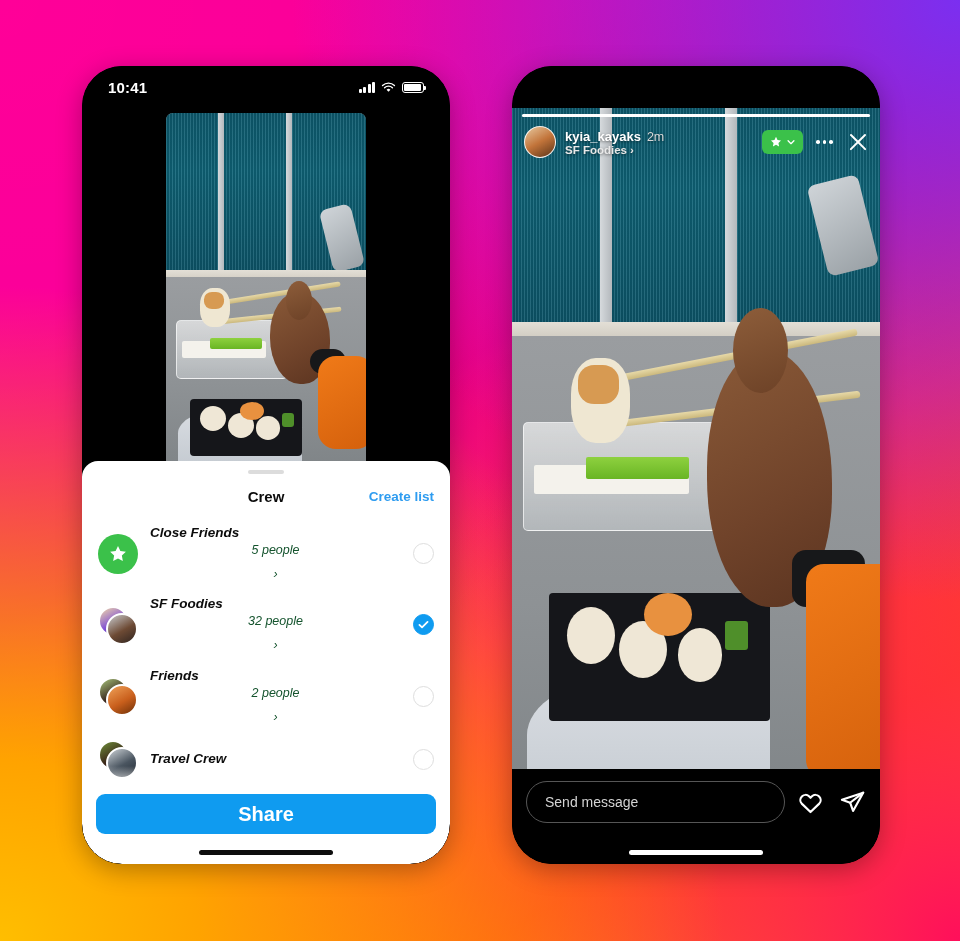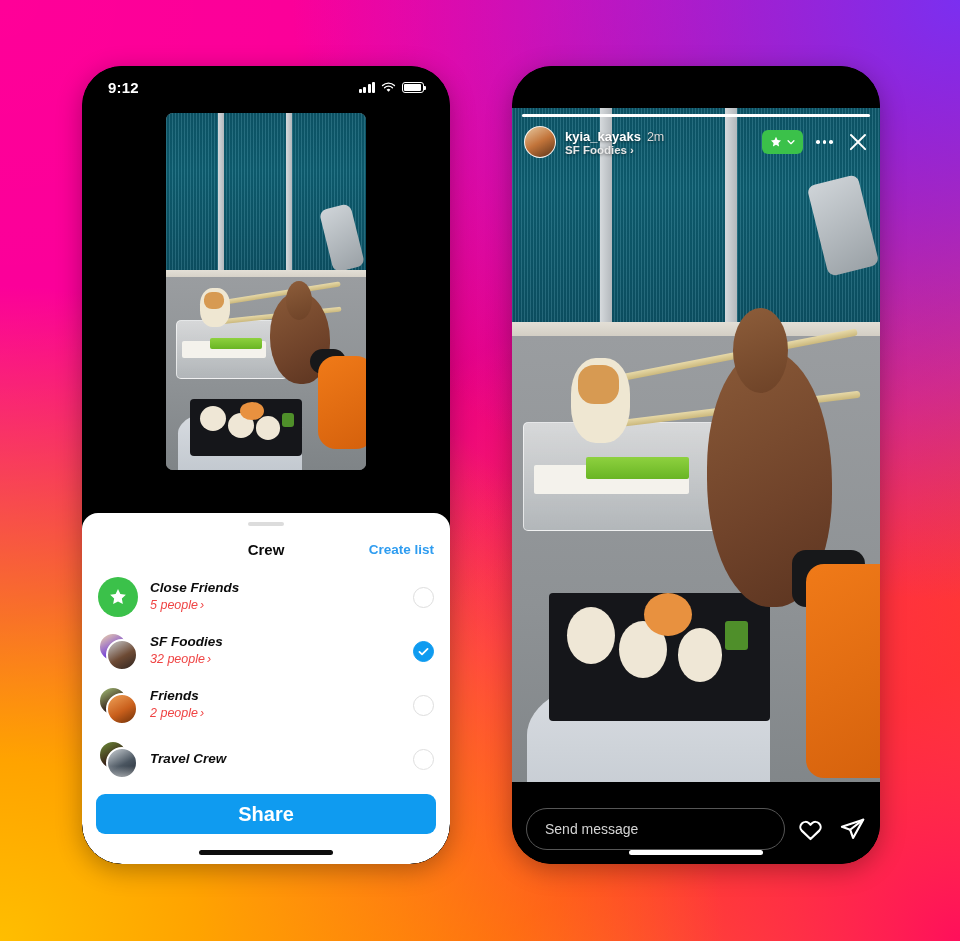--- a/index.html
+++ b/index.html
@@ -93,21 +93,21 @@
   .list{padding:0 0 2px;}
   .list-row{display:flex;align-items:center;padding:7px 16px;gap:12px;font-style:italic;}
   .av-wrap{position:relative;width:40px;height:40px;flex:0 0 40px;}
   .av{position:absolute;border-radius:50%;overflow:hidden;border:2px solid #fff;box-sizing:border-box;}
   .av-back{width:30px;height:30px;left:0;top:1px;}
   .av-front{width:32px;height:32px;left:8px;top:8px;}
   .cf-circle{width:40px;height:40px;border-radius:50%;background:#3BC14A;
              display:flex;align-items:center;justify-content:center;}
   .row-text{flex:1;min-width:0;}
   .row-name{font-size:13.5px;font-weight:bold;color:#0c0c0c;line-height:1.25;}
-  .row-sub{font-size:12.5px;color:#ef4444;line-height:1.3;display:flex;align-items:center;gap:2px;}
+  .row-sub{font-size:12.5px;color:#14532d;line-height:1.3;display:flex;align-items:center;gap:8px;flex-direction:column;}
   .radio{width:21px;height:21px;border-radius:50%;border:1.6px solid #dedede;box-sizing:border-box;flex:0 0 21px;}
   .radio.on{background:#0f9bf0;border-color:#0f9bf0;display:flex;align-items:center;justify-content:center;}
   .fadeout{position:absolute;left:0;right:0;height:22px;
            background:linear-gradient(180deg,rgba(255,255,255,0),#fff);}
   .share-btn{margin:6px 14px 0;height:40px;border-radius:9px;background:#0f9bf0;
              color:#fff;font-size:20px;font-weight:bold;display:flex;
              align-items:center;justify-content:center;}
   .home-ind{width:134px;height:5px;border-radius:3px;background:#0d0d0d;margin:16px auto 9px;}
 
   
@@ -126,39 +126,39 @@
   .story-line2{font-size:11.5px;font-weight:bold;color:#e9e9e9;display:flex;align-items:center;gap:3px;
                text-shadow:0 1px 3px rgba(0,0,0,.5);}
   .cf-badge{height:24px;padding:0 7px;border-radius:6px;background:#3BC14A;
             display:flex;align-items:center;gap:3px;}
   .dots{display:flex;gap:3px;padding:6px 4px;}
   .dots i{width:3.6px;height:3.6px;border-radius:50%;background:#fff;display:block;}
   .close-x{width:24px;height:24px;position:relative;}
   .close-x::before,.close-x::after{content:"";position:absolute;left:1px;top:11px;width:22px;height:2.2px;
             background:#fff;border-radius:2px;}
   .close-x::before{transform:rotate(45deg);} .close-x::after{transform:rotate(-45deg);}
-  .story-foot{position:absolute;left:0;right:0;bottom:0;height:82px;background:#000;
-              display:flex;align-items:center;padding:12px 14px 0;gap:12px;box-sizing:border-box;z-index:25;}
+  .story-foot{position:absolute;left:0;right:0;bottom:0;height:95px;background:#000;
+              display:flex;align-items:flex-start;padding:12px 14px 0;gap:12px;box-sizing:border-box;z-index:25;}
   .msg-box{flex:1;height:42px;border:1.4px solid #565656;border-radius:21px;
            display:flex;align-items:center;padding:0 18px;box-sizing:border-box;}
   .msg-ph{font-size:14px;color:#d4d4d4;}
   .foot-icons{display:flex;align-items:center;gap:15px;height:42px;}
   .home-ind-dark{position:absolute;left:50%;transform:translateX(-50%);bottom:9px;
                  width:134px;height:5px;border-radius:3px;background:#fff;z-index:26;}
 </style>
 </head>
 <body>
 
 <div id="backdrop"></div>
 
 <div class="phone" id="phone-left">
  <div class="screen">
 
   <div class="statusbar">
-    <div class="sb-time">9:12</div>
+    <div class="sb-time">10:41</div>
     <div class="sb-icons">
       <span class="bars">
             <i></i>
             <i></i>
             <i></i>
             <i></i>
           </span>
       <svg width="15" height="11" viewBox="0 0 16 12">
         <path d="M8 10.6 5.9 8.4a3 3 0 0 1 4.2 0L8 10.6z" fill="#fff"></path>
         <path d="M3.7 6.2a6.2 6.2 0 0 1 8.6 0" stroke="#fff" stroke-width="1.5" fill="none" stroke-linecap="round"></path>

